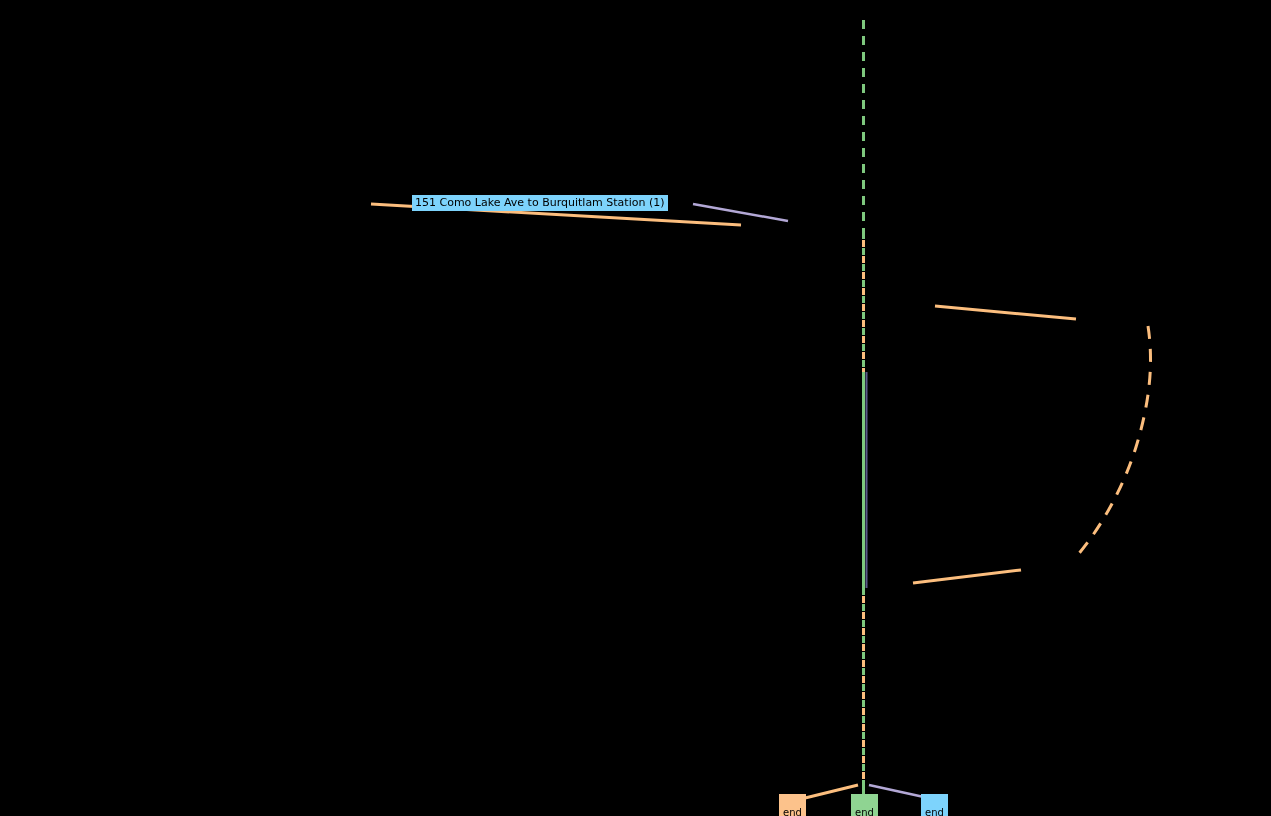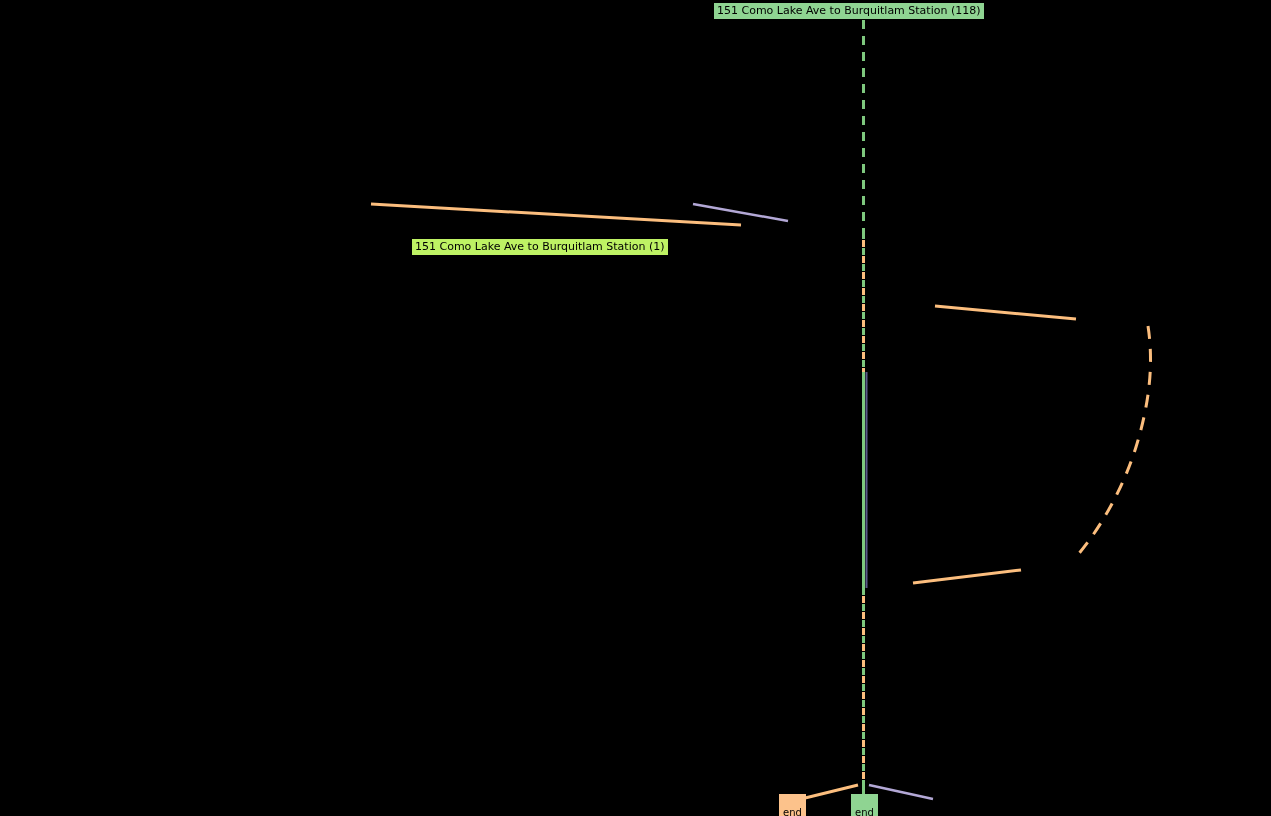--- a/index.html
+++ b/index.html
@@ -23,21 +23,21 @@
   .route-label {
     position: absolute;
     font-size: 11px;
     line-height: 14px;
     padding: 1px 3px;
     color: #000000;
     white-space: nowrap;
   }
   .lbl-green  { background: #8fd492; }
   .lbl-orange { background: #fcc28b; }
-  .lbl-purple { background: #bef264; margin-top: 44px; }
+  .lbl-purple { background: #7dd3fc; }
   .end-label {
     position: absolute;
     font-size: 10px;
     line-height: 14px;
     padding: 12px 4px 1px 4px;
     color: #000000;
     white-space: nowrap;
   }
 </style>
 </head>
@@ -63,21 +63,20 @@
     <line x1="869" y1="785" x2="933" y2="799" stroke="#b3a8d6" stroke-width="2.5"></line>
 
     <line x1="371" y1="204" x2="741" y2="225" stroke="#fcbe7e" stroke-width="3"></line>
     <line x1="693" y1="204" x2="788" y2="221" stroke="#b3a8d6" stroke-width="2.5"></line>
 
     <line x1="935" y1="306" x2="1076" y2="319" stroke="#fcbe7e" stroke-width="3"></line>
     <path d="M1148 326 C 1154 365, 1149 405, 1136 447 C 1123 489, 1099 531, 1075 558" fill="none" stroke="#fcbe7e" stroke-width="3" stroke-dasharray="13 10"></path>
     <line x1="913" y1="583" x2="1021" y2="570" stroke="#fcbe7e" stroke-width="3"></line>
   </svg>
 
-  <div class="route-label lbl-green" style="left:714px; top:3px;">151 Como Lake Ave to Burquitlam Station (118)</div>
 
 
   <div class="route-label lbl-purple" style="left:412px; top:195px;">151 Como Lake Ave to Burquitlam Station (1)</div>
 
   <div class="end-label lbl-orange" style="left:779px; top:794px;">end</div>
 
   <div class="end-label lbl-green" style="left:851px; top:794px;">end</div>
 
   <div class="end-label lbl-purple" style="left:921px; top:794px;">end</div>
 

